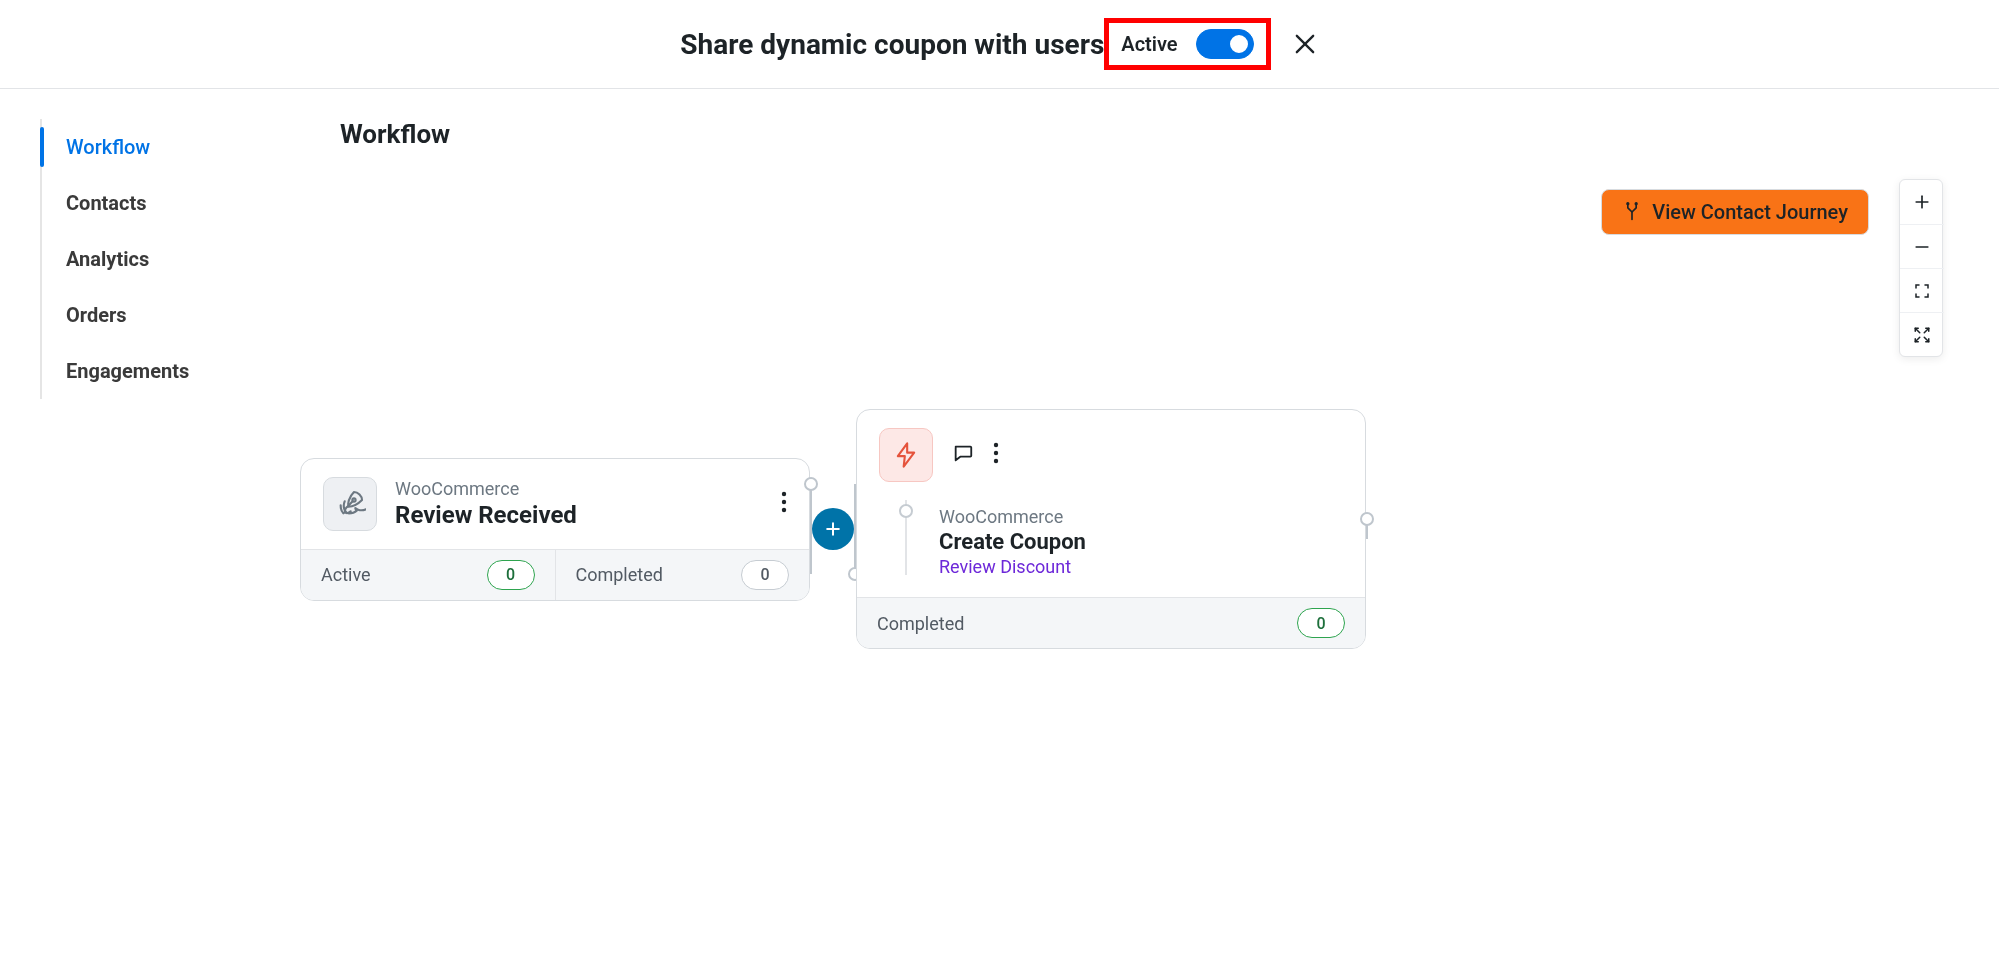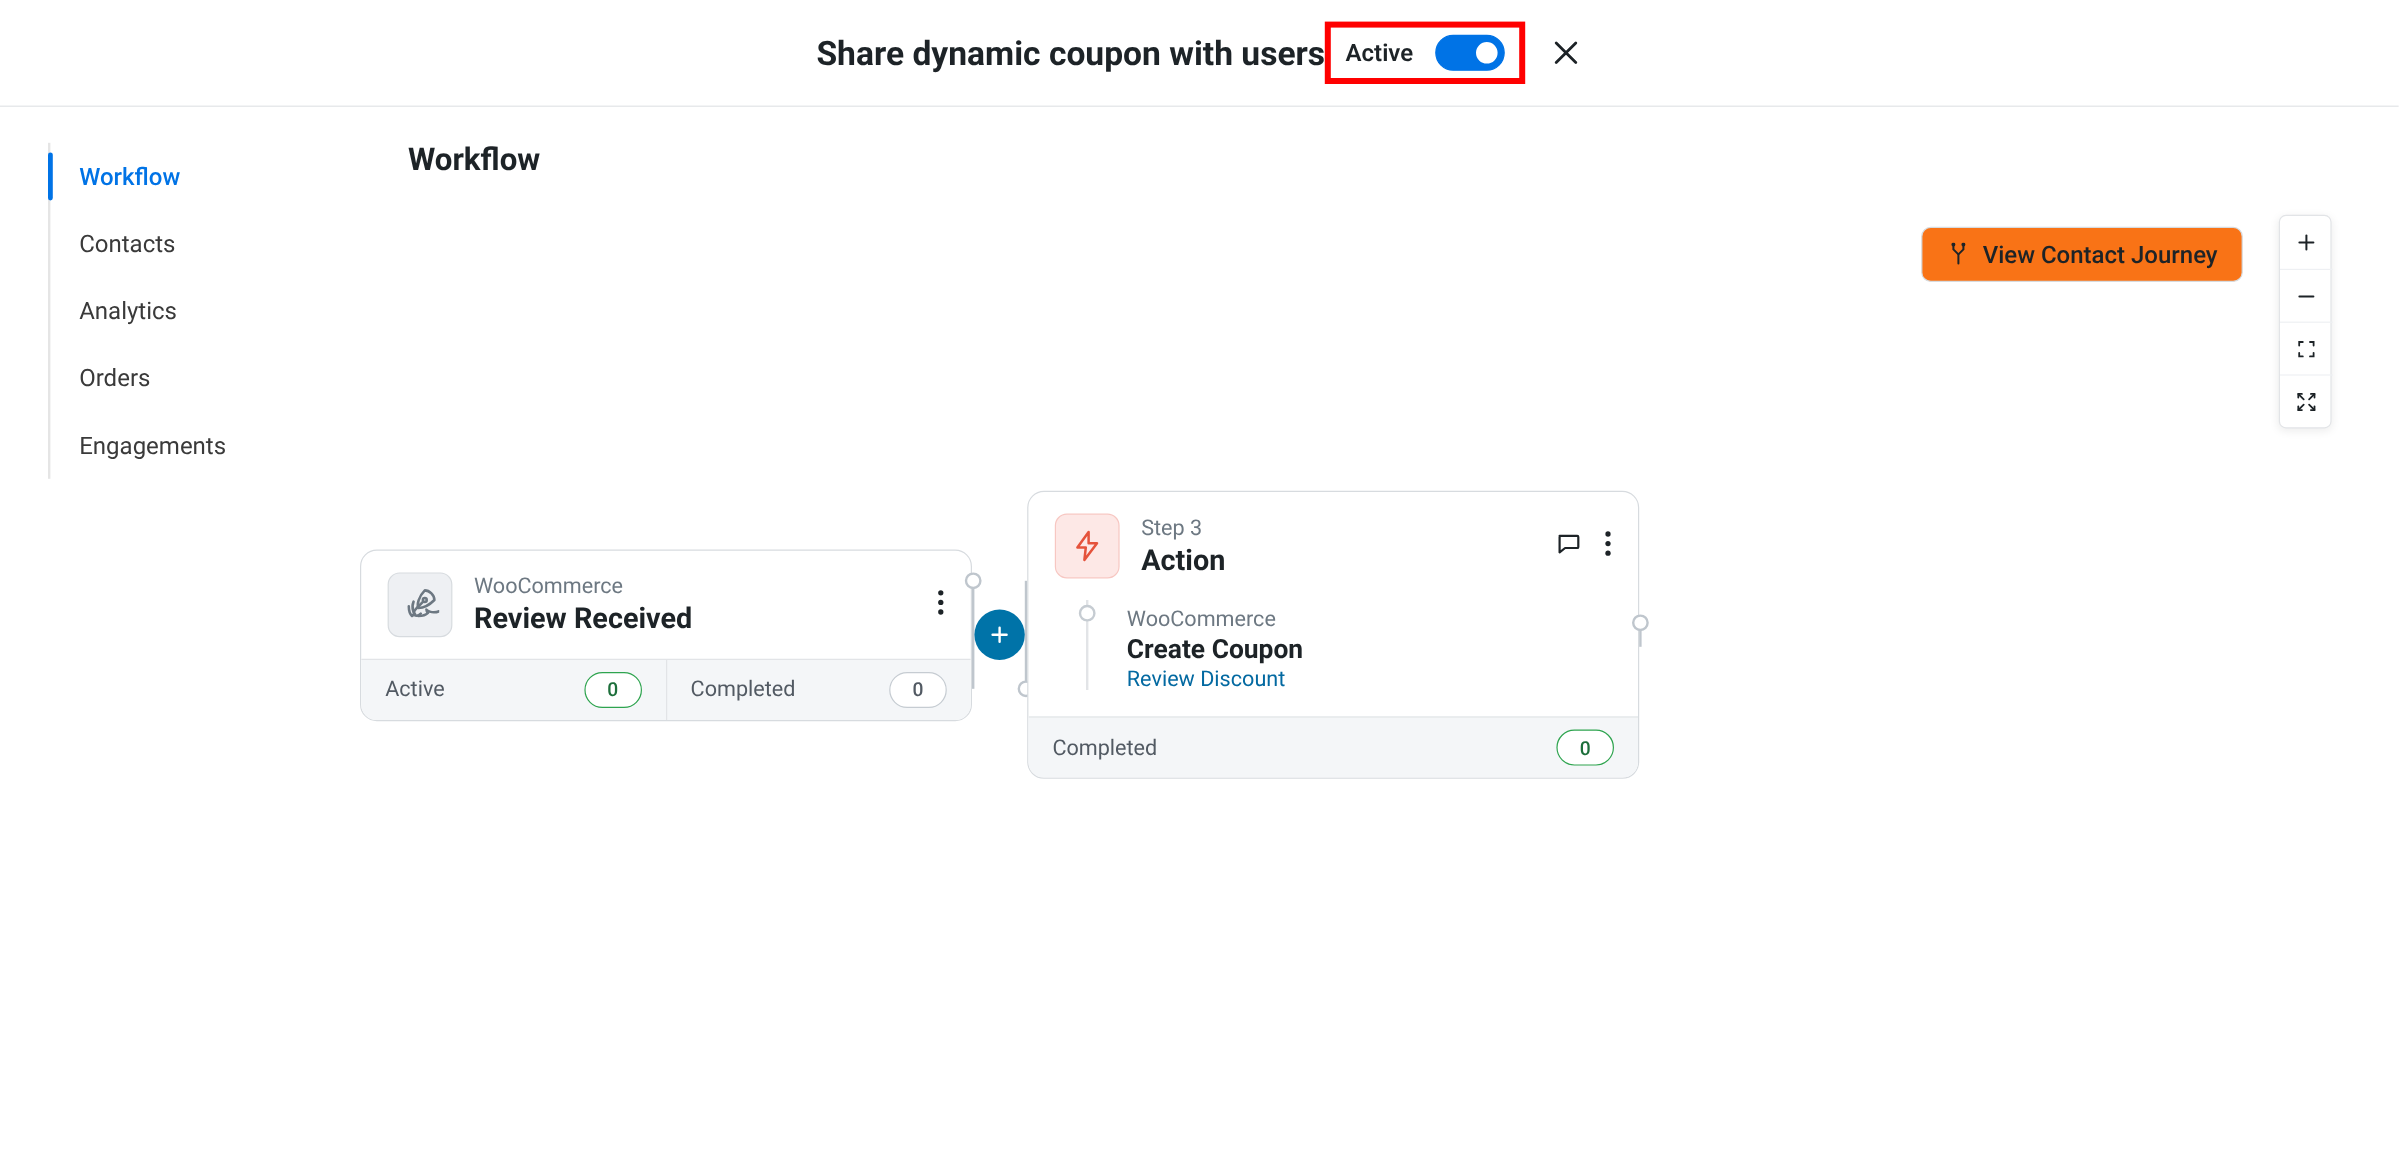--- a/index.html
+++ b/index.html
@@ -76,20 +76,21 @@
   }
   .sidebar-inner {
     border-left: 2px solid #e5e5e5;
   }
   .sidebar-item {
     padding: 16px 0 16px 24px;
     font-size: 20px;
     color: #3a3a3a;
     cursor: pointer;
     position: relative;
+    font-weight: bold;
   }
   .sidebar-item.active {
     color: #0073e6;
     font-weight: 500;
   }
   .sidebar-item.active::before {
     content: "";
     position: absolute;
     left: -2px;
     top: 8px;
@@ -281,21 +282,21 @@
     color: #6d7882;
   }
   .action-step .title {
     font-size: 22px;
     font-weight: 700;
     margin: 2px 0;
     color: #1d2327;
   }
   .action-step .desc {
     font-size: 18px;
-    color: #0369a1;
+    color: #6d28d9;
   }
   
   
   .journey-btn {
     position: absolute;
     top: 70px;
     right: 130px;
     background: #f97316;
     border: 1px solid #d7dbdf;
     border-radius: 8px;
@@ -467,24 +468,20 @@
         <div class="port in-end"></div>
       </div>
 
       <div class="node">
         <div class="node-head">
           <div class="node-icon action">
             <svg width="28" height="28" viewBox="0 0 24 24" fill="none" stroke="#e5533c" stroke-width="1.8" stroke-linecap="round" stroke-linejoin="round">
                 <polygon points="13 2 5 13 11 13 10 22 19 10 13 10 13 2"></polygon>
               </svg>
           </div>
-          <div class="node-text">
-            <div class="node-subtitle">Step 3</div>
-            <div class="node-title">Action</div>
-          </div>
           <div class="node-tools">
             <div class="icon-btn">
               <svg width="24" height="22" viewBox="0 0 24 24" fill="none" stroke="#1d2327" stroke-width="2" stroke-linecap="round" stroke-linejoin="round">
                   <path d="M4 5h16a1 1 0 0 1 1 1v9a1 1 0 0 1-1 1H9l-5 4v-4a1 1 0 0 1 0 0V6a1 1 0 0 1 1-1z"></path>
                 </svg>
             </div>
             <div class="icon-btn">
               <svg width="6" height="22" viewBox="0 0 6 22" fill="#1d2327">
                   <circle cx="3" cy="3" r="2.2"></circle>
                   <circle cx="3" cy="11" r="2.2"></circle>

